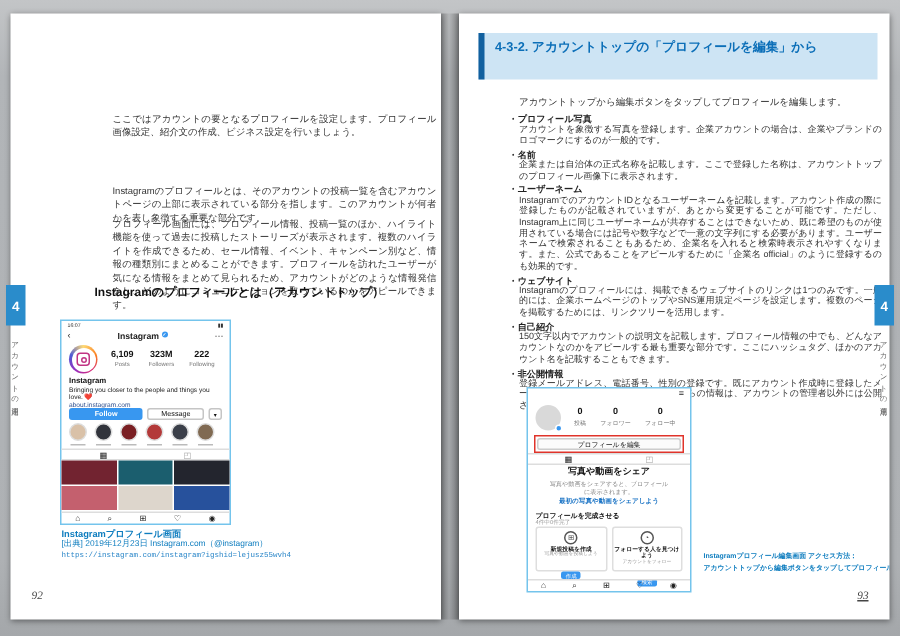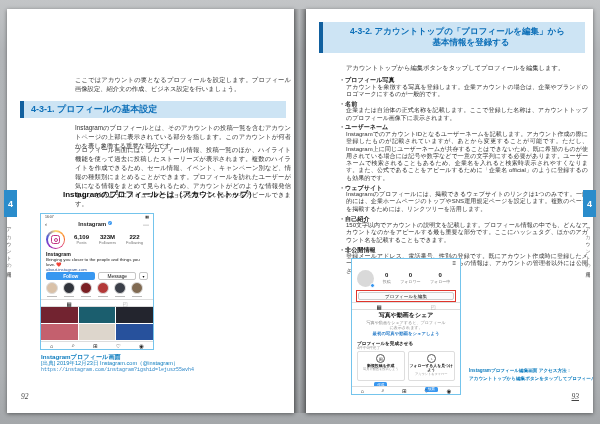--- a/index.html
+++ b/index.html
@@ -52,21 +52,21 @@
     background:#2a8ccb; color:#fff; font-size:9px; font-weight:bold;
     display:flex; align-items:center; justify-content:center; }
   #tab-left { left:4px; } #tab-right { left:583px; }
   .tab-label { position:absolute; top:224px; writing-mode:vertical-rl;
     font-size:5px; letter-spacing:1.5px; color:#666; }
   #tablabel-left { left:6px; } #tablabel-right { left:585px; }
   
   .sec-band2 {
     position:absolute; left:13px; top:13px; width:266px; height:31px;
     background:#cde4f4; border-left:4px solid #11609f;
-    padding:4px 0 0 7px; color:#0c6fb8; font-size:8.5px; font-weight:bold; line-height:11px;text-align:center;
+    padding:4px 0 0 7px; color:#0c6fb8; font-size:8.5px; font-weight:bold; line-height:11px;
   }
   .sec-band2 .l2 { padding-left:27px; }
   .lead { position:absolute; left:40px; top:55px; width:242px;
     font-size:6.3px; color:#333; }
   .bullets { position:absolute; left:33px; top:67px; width:249px; }
   .bullet { margin-bottom:1.5px; }
   .bullet .term { font-size:6.1px; font-weight:bold; color:#222; line-height:7.6px; }
   .bullet .desc { margin-left:7px; width:242px; font-size:6px; line-height:7.3px;
     color:#333; text-align:justify; }
   .caption-r { position:absolute; left:163px; top:358px; line-height:8px;
@@ -145,21 +145,20 @@
   .card .t { font-size:3.9px; font-weight:bold; color:#111; line-height:4.6px; margin-top:1px; }
   .card .d { font-size:3.2px; color:#999; line-height:3.8px; }
   .card .b { display:inline-block; margin-top:1px; padding:.5px 3px; background:#3897f0;
     color:#fff; border-radius:1.5px; font-size:3.6px; }
 </style>
 </head>
 <body>
 
 <div class="page" id="page-left">
   <div class="intro">ここではアカウントの要となるプロフィールを設定します。プロフィール画像設定、紹介文の作成、ビジネス設定を行いましょう。</div>
-  <div class="sec-band">4-3-1. プロフィールの基本設定</div>
   <div class="para" id="para1">Instagramのプロフィールとは、そのアカウントの投稿一覧を含むアカウントページの上部に表示されている部分を指します。このアカウントが何者かを表し象徴する重要な部分です。</div>
   <div class="para" id="para2">プロフィール画面には、プロフィール情報、投稿一覧のほか、ハイライト機能を使って過去に投稿したストーリーズが表示されます。複数のハイライトを作成できるため、セール情報、イベント、キャンペーン別など、情報の種類別にまとめることができます。プロフィールを訪れたユーザーが気になる情報をまとめて見られるため、アカウントがどのような情報発信をし、どのようにコミュニケーションを取っているのかをアピールできます。</div>
   <div class="fig-head">Instagramのプロフィールとは（アカウントトップ）</div>
 
   <div class="phone" id="phone-l">
     <div class="p-status">
       <span>16:07</span>
       <span>▮▮</span>
     </div>
     <div class="p-nav">
@@ -252,21 +251,20 @@
     <div class="cap-src">[出典] 2019年12月23日 Instagram.com（@instagram）</div>
     <div class="cap-url">https://instagram.com/instagram?igshid=lejusz55wvh4</div>
   </div>
 
   <div class="pageno" id="pn-left">92</div>
 </div>
 
 <div class="page" id="page-right">
   <div class="sec-band2">
     <div class="l1">4-3-2. アカウントトップの「プロフィールを編集」から</div>
-    <div class="l2">基本情報を登録する</div>
   </div>
   <div class="lead">アカウントトップから編集ボタンをタップしてプロフィールを編集します。</div>
 
   <div class="bullets">
     <div class="bullet">
       <div class="term">・プロフィール写真</div>
       <div class="desc">アカウントを象徴する写真を登録します。企業アカウントの場合は、企業やブランドのロゴマークにするのが一般的です。</div>
     </div>
     <div class="bullet">
       <div class="term">・名前</div>

